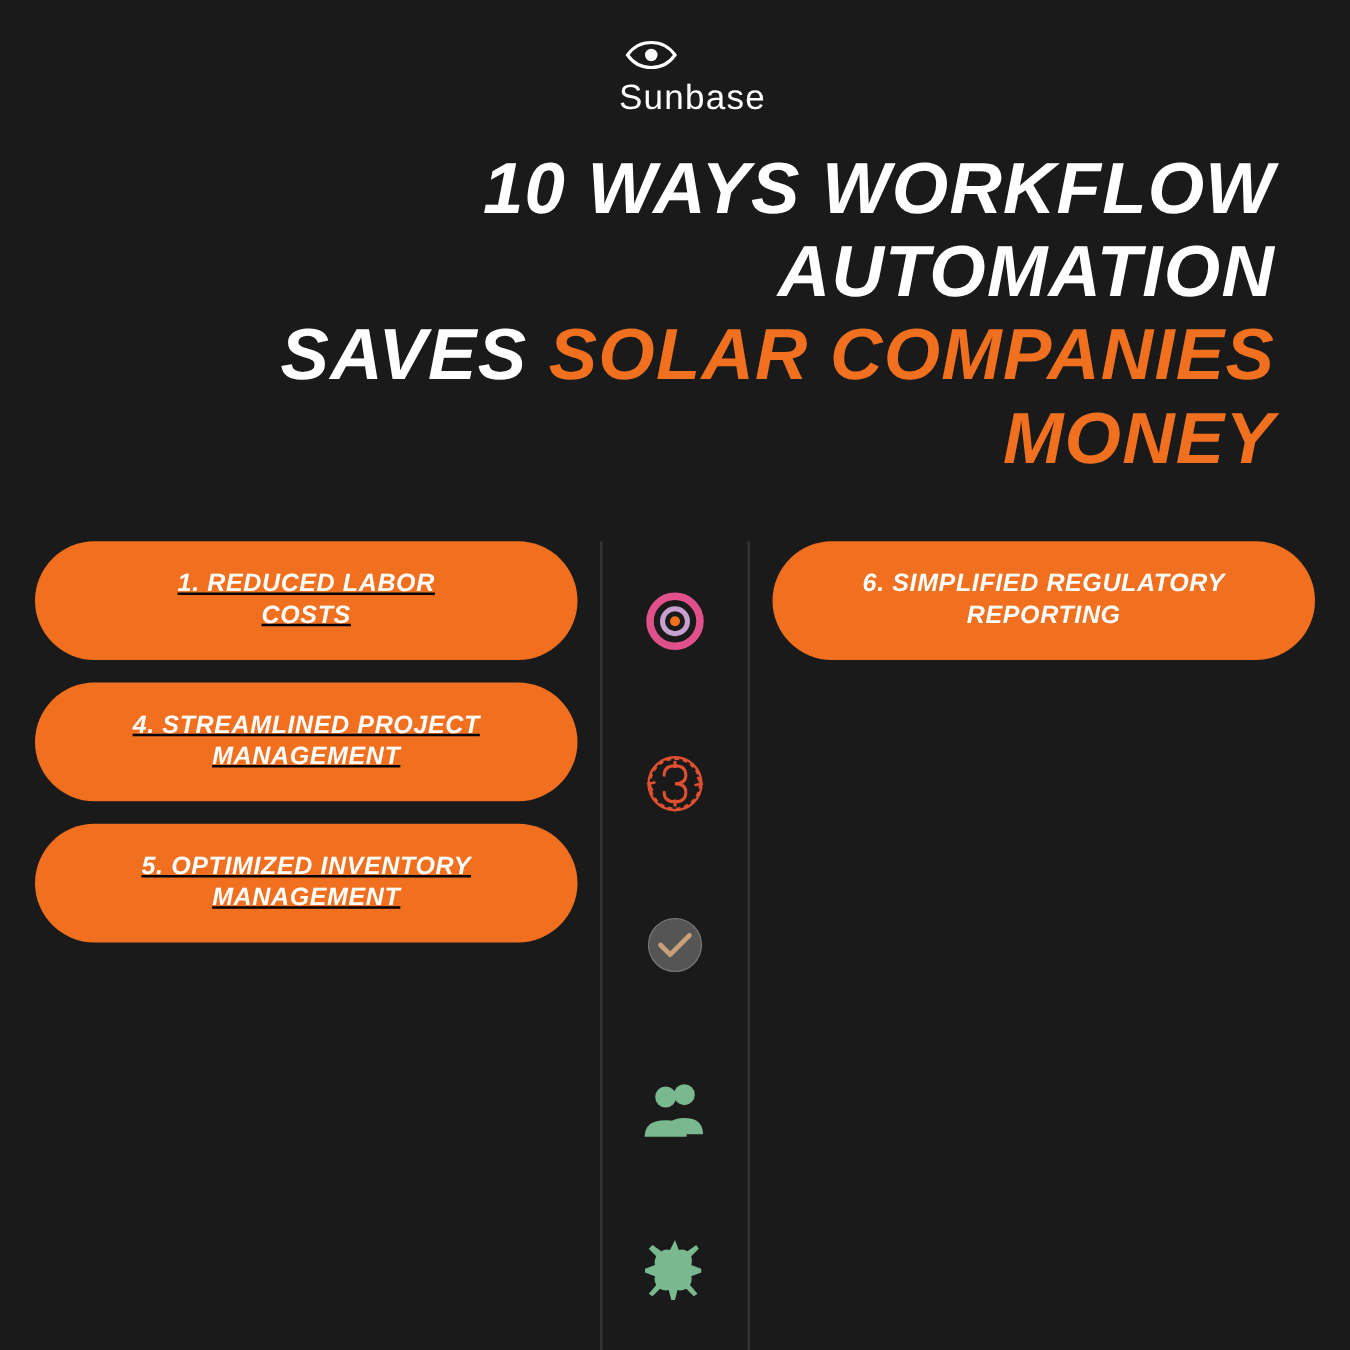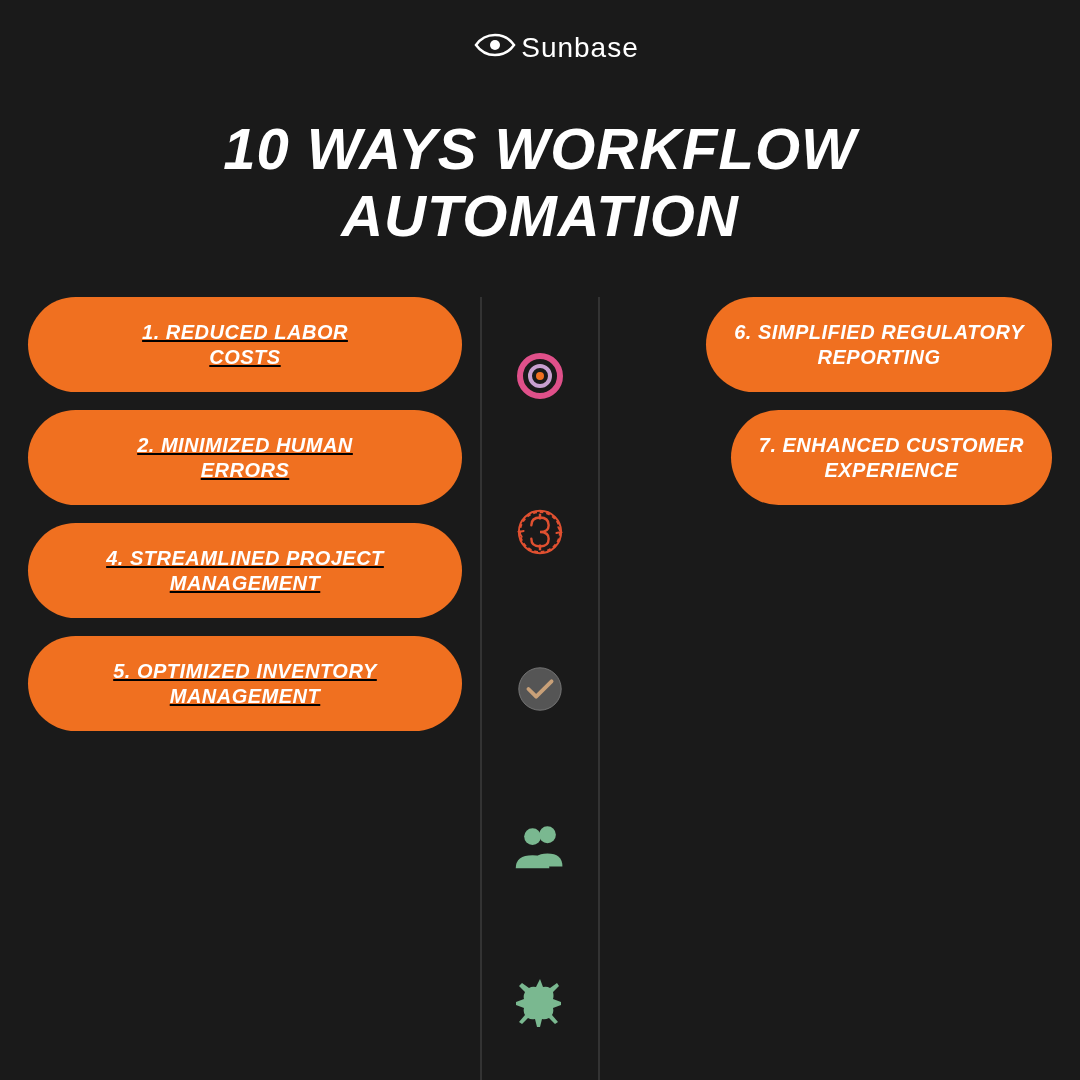--- a/index.html
+++ b/index.html
@@ -11,37 +11,36 @@
       font-family: 'Arial Black', 'Arial Bold', Arial, sans-serif;
       overflow: hidden;
       display: flex;
       flex-direction: column;
       align-items: center;
     }
 
     .logo-area {
       margin-top: 32px;
       display: flex;
-      flex-direction: row;
-      align-items: center;
+      flex-direction: column;
       margin-left: 28px;
     }
 
     .logo-text {
       color: #ffffff;
       font-size: 28px;
       font-weight: 400;
       font-family: 'Arial', sans-serif;
       letter-spacing: 1px;
     }
 
     .headline {
-      margin-top: 52px;
-      text-align: center;
-      padding: 0 84px;
+      margin-top: 24px;
+      text-align: right;
+      padding: 0 60px;
       line-height: 1.15;
     }
 
     .headline-white {
       color: #ffffff;
       font-size: 58px;
       font-weight: 900;
       font-style: italic;
       text-transform: uppercase;
       letter-spacing: 1px;
@@ -86,21 +85,20 @@
       border-right: 2px solid #333;
       padding: 0 10px;
     }
 
     .right-column {
       display: flex;
       flex-direction: column;
       gap: 18px;
       flex: 1;
       padding-left: 18px;
-      align-items: flex-end;
     }
 
     .item-card {
       background-color: #f07020;
       border-radius: 50px;
       padding: 16px 28px;
       display: flex;
       align-items: center;
       justify-content: center;
       min-height: 95px;
@@ -158,33 +156,33 @@
     <path d="M26 2 Q38 2 45 12 Q38 22 26 22 Q14 22 7 12 Q14 2 26 2Z" fill="none" stroke="#fff" stroke-width="2.5"></path>
     <circle cx="26" cy="12" r="5" fill="#fff"></circle>
   </svg>
   <span class="logo-text">Sunbase</span>
 </div>
 
 <div class="headline">
   <div>
     <span class="headline-white">10 WAYS WORKFLOW AUTOMATION</span>
   </div>
+  <div>
+    <span class="headline-white">SAVES </span><span class="headline-orange">SOLAR COMPANIES MONEY</span>
+  </div>
 </div>
 
 <div class="content-area">
 
   <div class="left-column">
 
     <div class="item-card">
       <span class="item-card-text">1. REDUCED LABOR<br>COSTS</span>
     </div>
 
-    <div class="item-card">
-      <span class="item-card-text">2. MINIMIZED HUMAN<br>ERRORS</span>
-    </div>
 
 
     <div class="item-card">
       <span class="item-card-text">4. STREAMLINED PROJECT<br>MANAGEMENT</span>
     </div>
 
     <div class="item-card">
       <span class="item-card-text">5. OPTIMIZED INVENTORY<br>MANAGEMENT</span>
     </div>
 
@@ -240,22 +238,19 @@
     </div>
 
   </div>
 
   <div class="right-column">
 
     <div class="item-card">
       <span class="item-card-text">6. SIMPLIFIED REGULATORY<br>REPORTING</span>
     </div>
 
-    <div class="item-card">
-      <span class="item-card-text">7. ENHANCED CUSTOMER<br>EXPERIENCE</span>
-    </div>
 
 
 
 
   </div>
 
 </div>
 
 </body></html>

